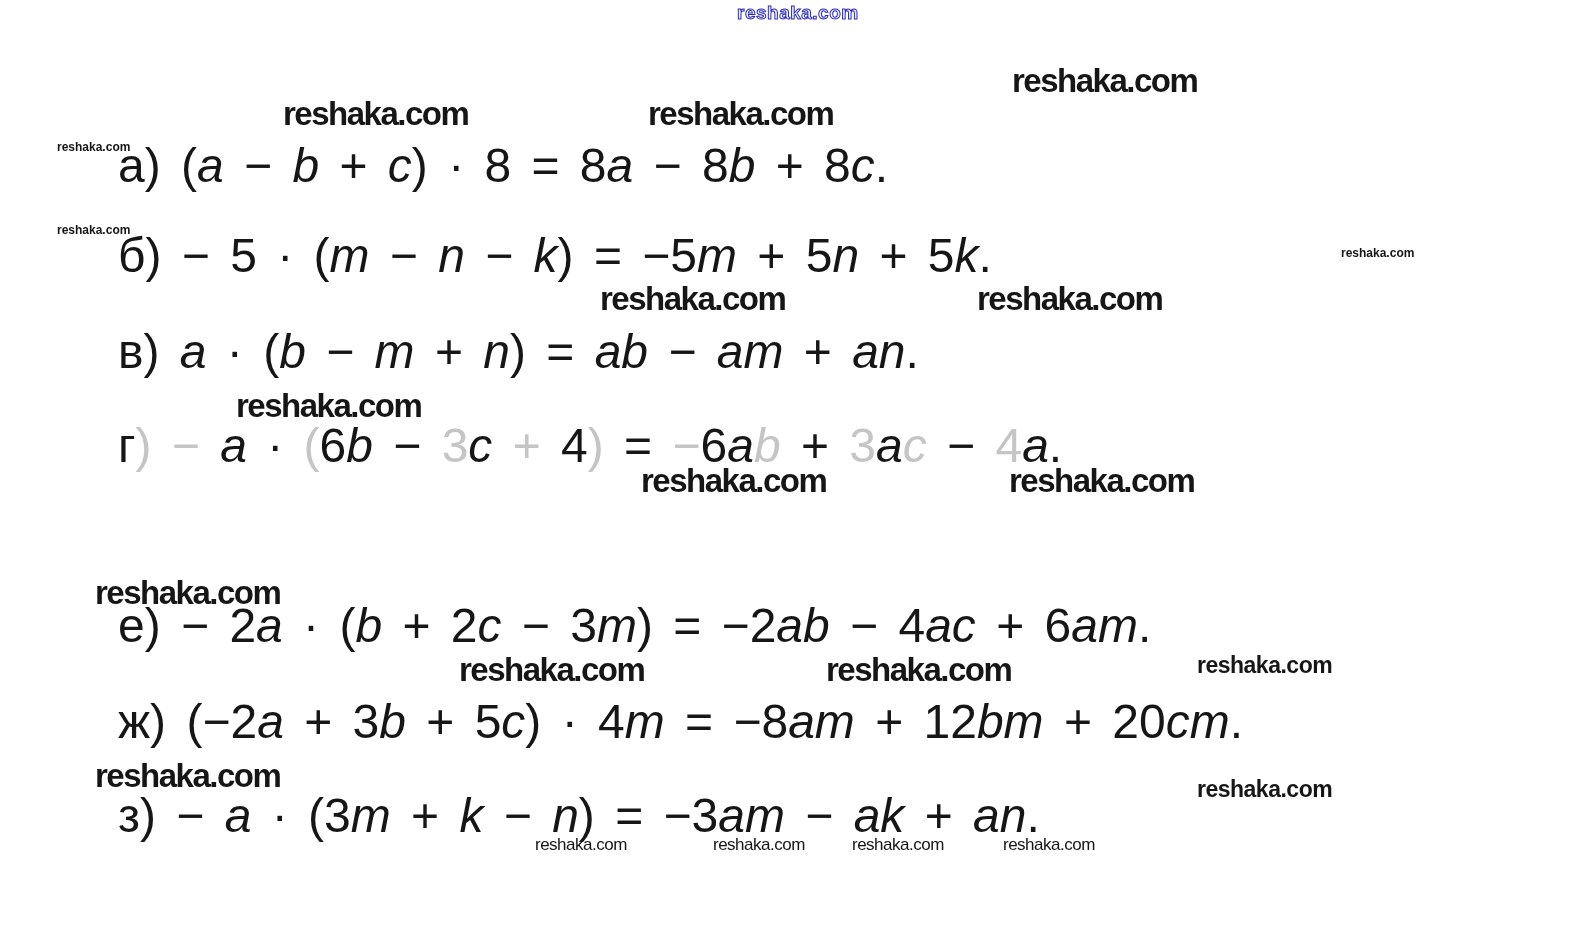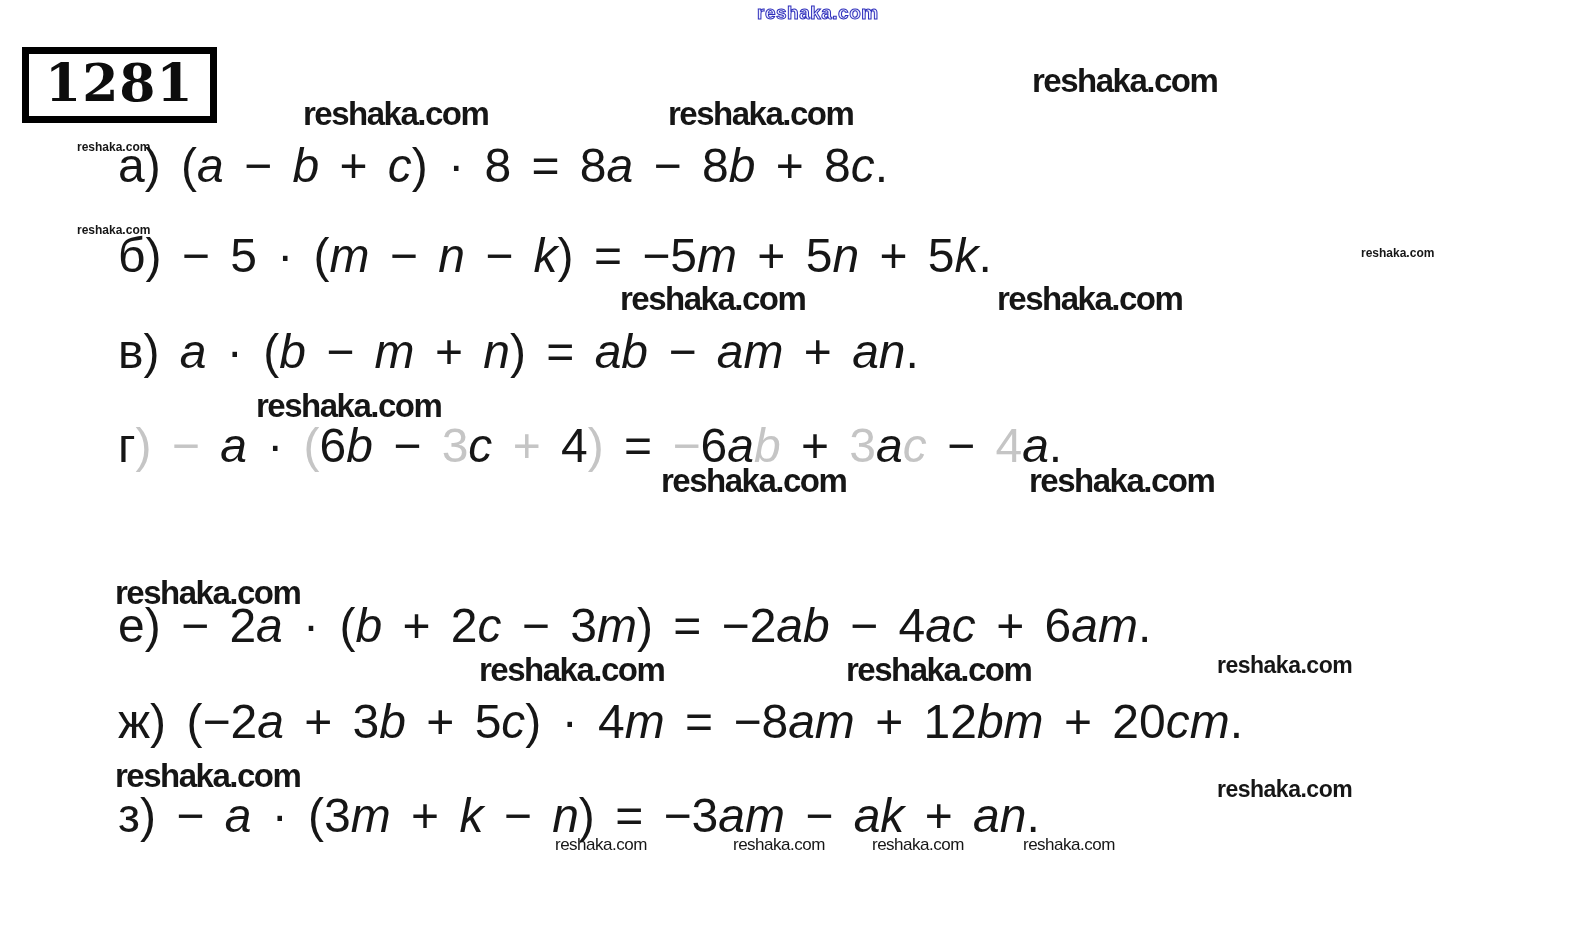--- a/index.html
+++ b/index.html
@@ -24,39 +24,35 @@
     font-size:48px;line-height:56px;
     color:#161616;white-space:nowrap;word-spacing:7px;
   }
   .eq i{font-style:italic;}
   .eq .ink{color:#161616;}
   .eq .faded{color:#c5c5c5;}
   
   .wm{
     position:absolute;white-space:nowrap;color:#161616;
     font-family:"Liberation Sans",sans-serif;
-    margin-left:20px;
   }
   .wm-bold{font-size:33px;font-weight:700;letter-spacing:-1.5px;}
   .wm-medium{font-size:23px;font-weight:700;letter-spacing:-0.5px;}
   .wm-small{font-size:17px;font-weight:400;letter-spacing:-0.5px;}
   .wm-tiny{font-size:12px;font-weight:700;}
   .wm-blue{
     font-size:19px;font-weight:700;color:#eef0ff;
     -webkit-text-stroke:1px #2d2dbb;letter-spacing:0.5px;
   }
 </style>
 </head>
 <body>
 
 <div class="sheet">
 
-  <div class="num-box">
-    <span>1281</span>
-  </div>
 
   <div class="eq" style="top:138px"><span class="ink">а) (</span><i class="ink">a</i><span class="ink"> − </span><i class="ink">b</i><span class="ink"> + </span><i class="ink">c</i><span class="ink">) · 8 = 8</span><i class="ink">a</i><span class="ink"> − 8</span><i class="ink">b</i><span class="ink"> + 8</span><i class="ink">c</i><span class="ink">.</span></div>
   <div class="eq" style="top:228px"><span class="ink">б) − 5 · (</span><i class="ink">m</i><span class="ink"> − </span><i class="ink">n</i><span class="ink"> − </span><i class="ink">k</i><span class="ink">) = −5</span><i class="ink">m</i><span class="ink"> + 5</span><i class="ink">n</i><span class="ink"> + 5</span><i class="ink">k</i><span class="ink">.</span></div>
   <div class="eq" style="top:324px"><span class="ink">в) </span><i class="ink">a</i><span class="ink"> · (</span><i class="ink">b</i><span class="ink"> − </span><i class="ink">m</i><span class="ink"> + </span><i class="ink">n</i><span class="ink">) = </span><i class="ink">ab</i><span class="ink"> − </span><i class="ink">am</i><span class="ink"> + </span><i class="ink">an</i><span class="ink">.</span></div>
   <div class="eq" style="top:418px"><span class="ink">г</span><span class="faded">) − </span><i class="ink">a</i><span class="ink"> · </span><span class="faded">(</span><span class="ink">6</span><i class="ink">b</i><span class="ink"> − </span><span class="faded">3</span><i class="ink">c</i><span class="ink"> </span><span class="faded">+ </span><span class="ink">4</span><span class="faded">) </span><span class="ink">= </span><span class="faded">−</span><span class="ink">6</span><i class="ink">a</i><i class="faded">b</i><span class="ink"> + </span><span class="faded">3</span><i class="ink">a</i><i class="faded">c</i><span class="ink"> − </span><span class="faded">4</span><i class="ink">a</i><span class="ink">.</span></div>
   <div class="eq" style="top:598px"><span class="ink">е) − 2</span><i class="ink">a</i><span class="ink"> · (</span><i class="ink">b</i><span class="ink"> + 2</span><i class="ink">c</i><span class="ink"> − 3</span><i class="ink">m</i><span class="ink">) = −2</span><i class="ink">ab</i><span class="ink"> − 4</span><i class="ink">ac</i><span class="ink"> + 6</span><i class="ink">am</i><span class="ink">.</span></div>
   <div class="eq" style="top:694px"><span class="ink">ж) (−2</span><i class="ink">a</i><span class="ink"> + 3</span><i class="ink">b</i><span class="ink"> + 5</span><i class="ink">c</i><span class="ink">) · 4</span><i class="ink">m</i><span class="ink"> = −8</span><i class="ink">am</i><span class="ink"> + 12</span><i class="ink">bm</i><span class="ink"> + 20</span><i class="ink">cm</i><span class="ink">.</span></div>
   <div class="eq" style="top:788px"><span class="ink">з) − </span><i class="ink">a</i><span class="ink"> · (3</span><i class="ink">m</i><span class="ink"> + </span><i class="ink">k</i><span class="ink"> − </span><i class="ink">n</i><span class="ink">) = −3</span><i class="ink">am</i><span class="ink"> − </span><i class="ink">ak</i><span class="ink"> + </span><i class="ink">an</i><span class="ink">.</span></div>
 
   <div class="wm wm-blue" style="left:737px;top:2px">reshaka.com</div>

